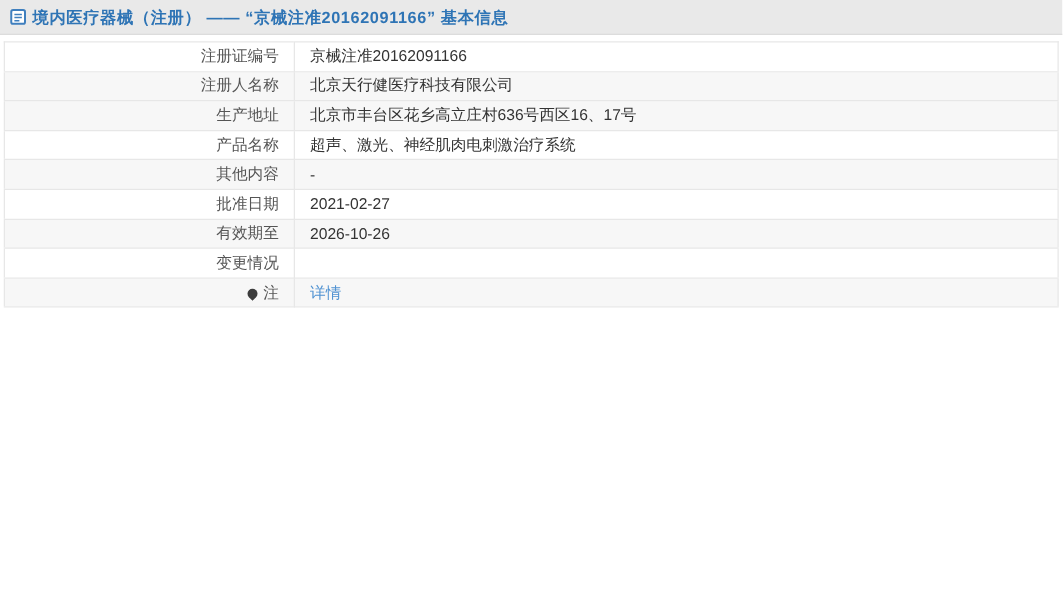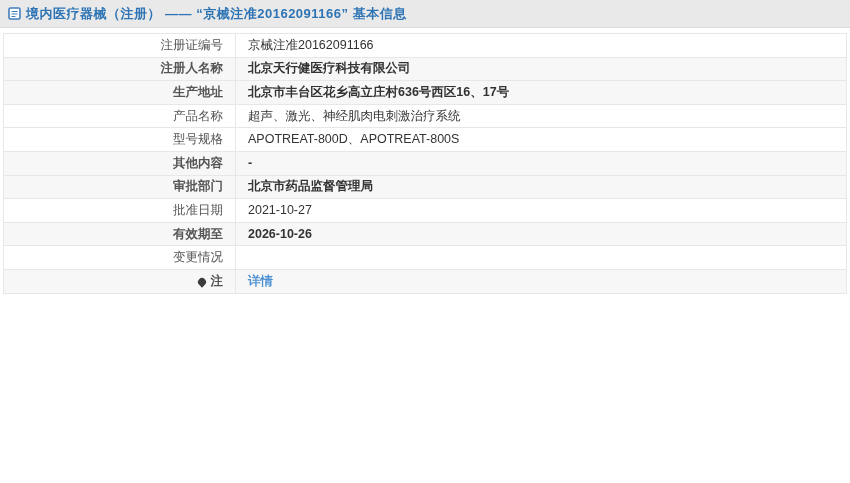--- a/index.html
+++ b/index.html
@@ -35,21 +35,21 @@
   .table-wrap {
     margin: 5px 3px 0 3px;
   }
   table.info {
     width: 100%;
     border-collapse: collapse;
     border: 1px solid var(--border, #e7e7e7);
     table-layout: fixed;
   }
   table.info tr { background: #ffffff; }
-  table.info tr.even { background: var(--stripe, #f7f7f7); font-weight: bold; }
+  table.info tr.even { background: var(--stripe, #f7f7f7); }
   table.info td {
     border-bottom: 1px solid var(--border, #e7e7e7);
     height: 23.6px;
     font-size: 12.5px;
     vertical-align: middle;
     overflow: hidden;
     white-space: nowrap;
   }
   td.label {
     width: 232px;
@@ -104,35 +104,27 @@
     <td class="value">北京天行健医疗科技有限公司</td>
   </tr>
         <tr class="even">
     <td class="label"><span>生产地址</span></td>
     <td class="value">北京市丰台区花乡高立庄村636号西区16、17号</td>
   </tr>
         <tr class="odd">
     <td class="label"><span>产品名称</span></td>
     <td class="value">超声、激光、神经肌肉电刺激治疗系统</td>
   </tr>
-        <tr class="odd">
-    <td class="label"><span>型号规格</span></td>
-    <td class="value">APOTREAT-800D、APOTREAT-800S</td>
-  </tr>
         <tr class="even">
     <td class="label"><span>其他内容</span></td>
     <td class="value">-</td>
   </tr>
-        <tr class="even">
-    <td class="label"><span>审批部门</span></td>
-    <td class="value">北京市药品监督管理局</td>
-  </tr>
         <tr class="odd">
     <td class="label"><span>批准日期</span></td>
-    <td class="value">2021-10-27</td>
+    <td class="value">2021-02-27</td>
   </tr>
         <tr class="even">
     <td class="label"><span>有效期至</span></td>
     <td class="value">2026-10-26</td>
   </tr>
         <tr class="odd">
     <td class="label"><span>变更情况</span></td>
     <td class="value"></td>
   </tr>
         <tr class="even">

